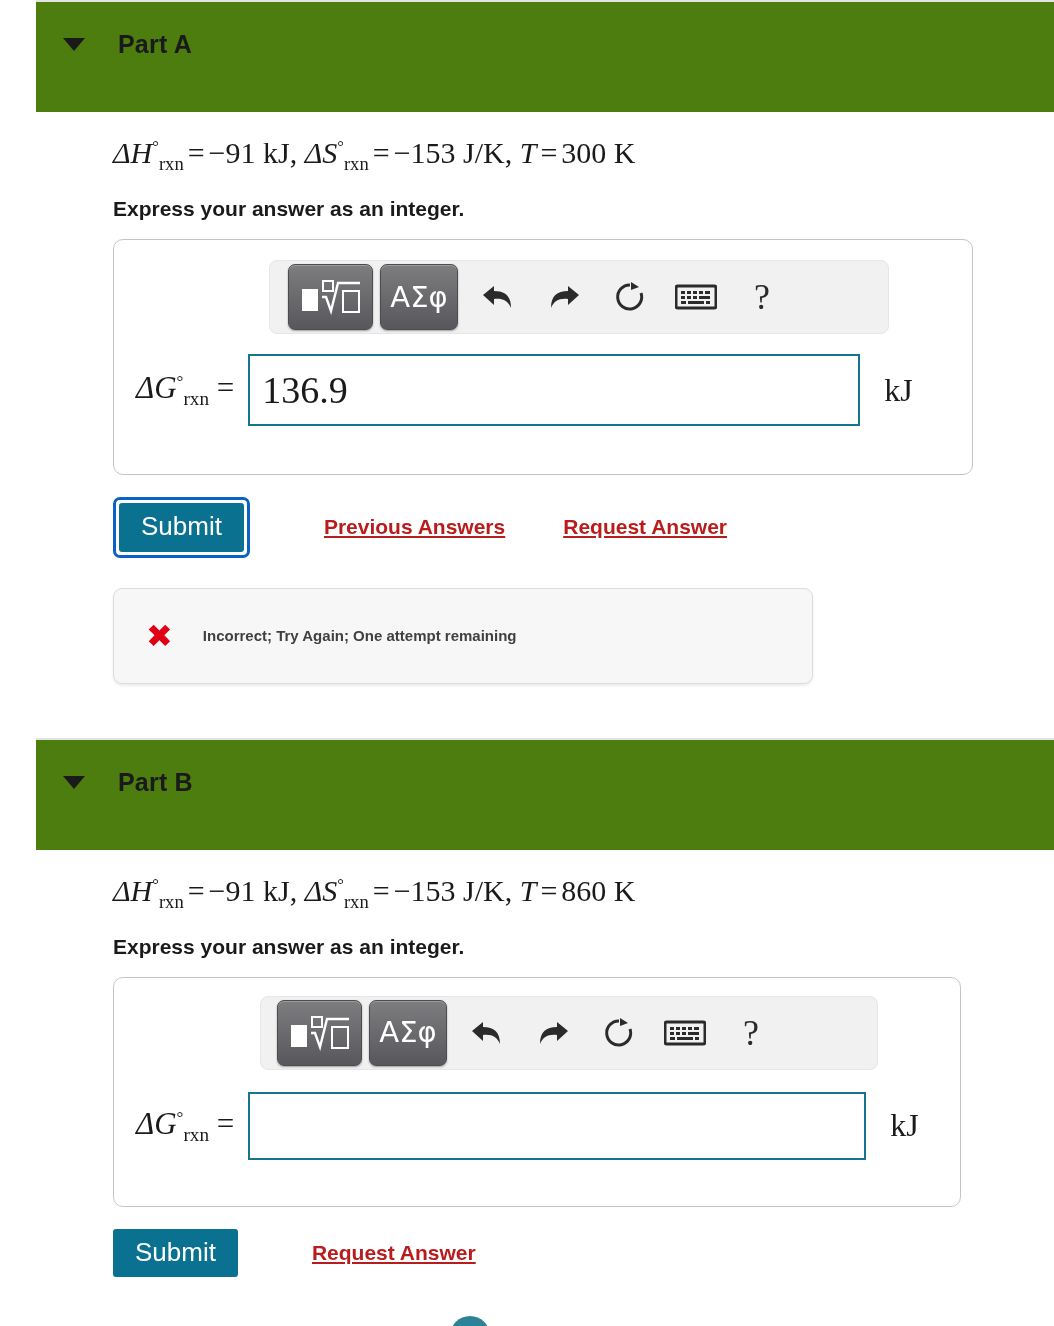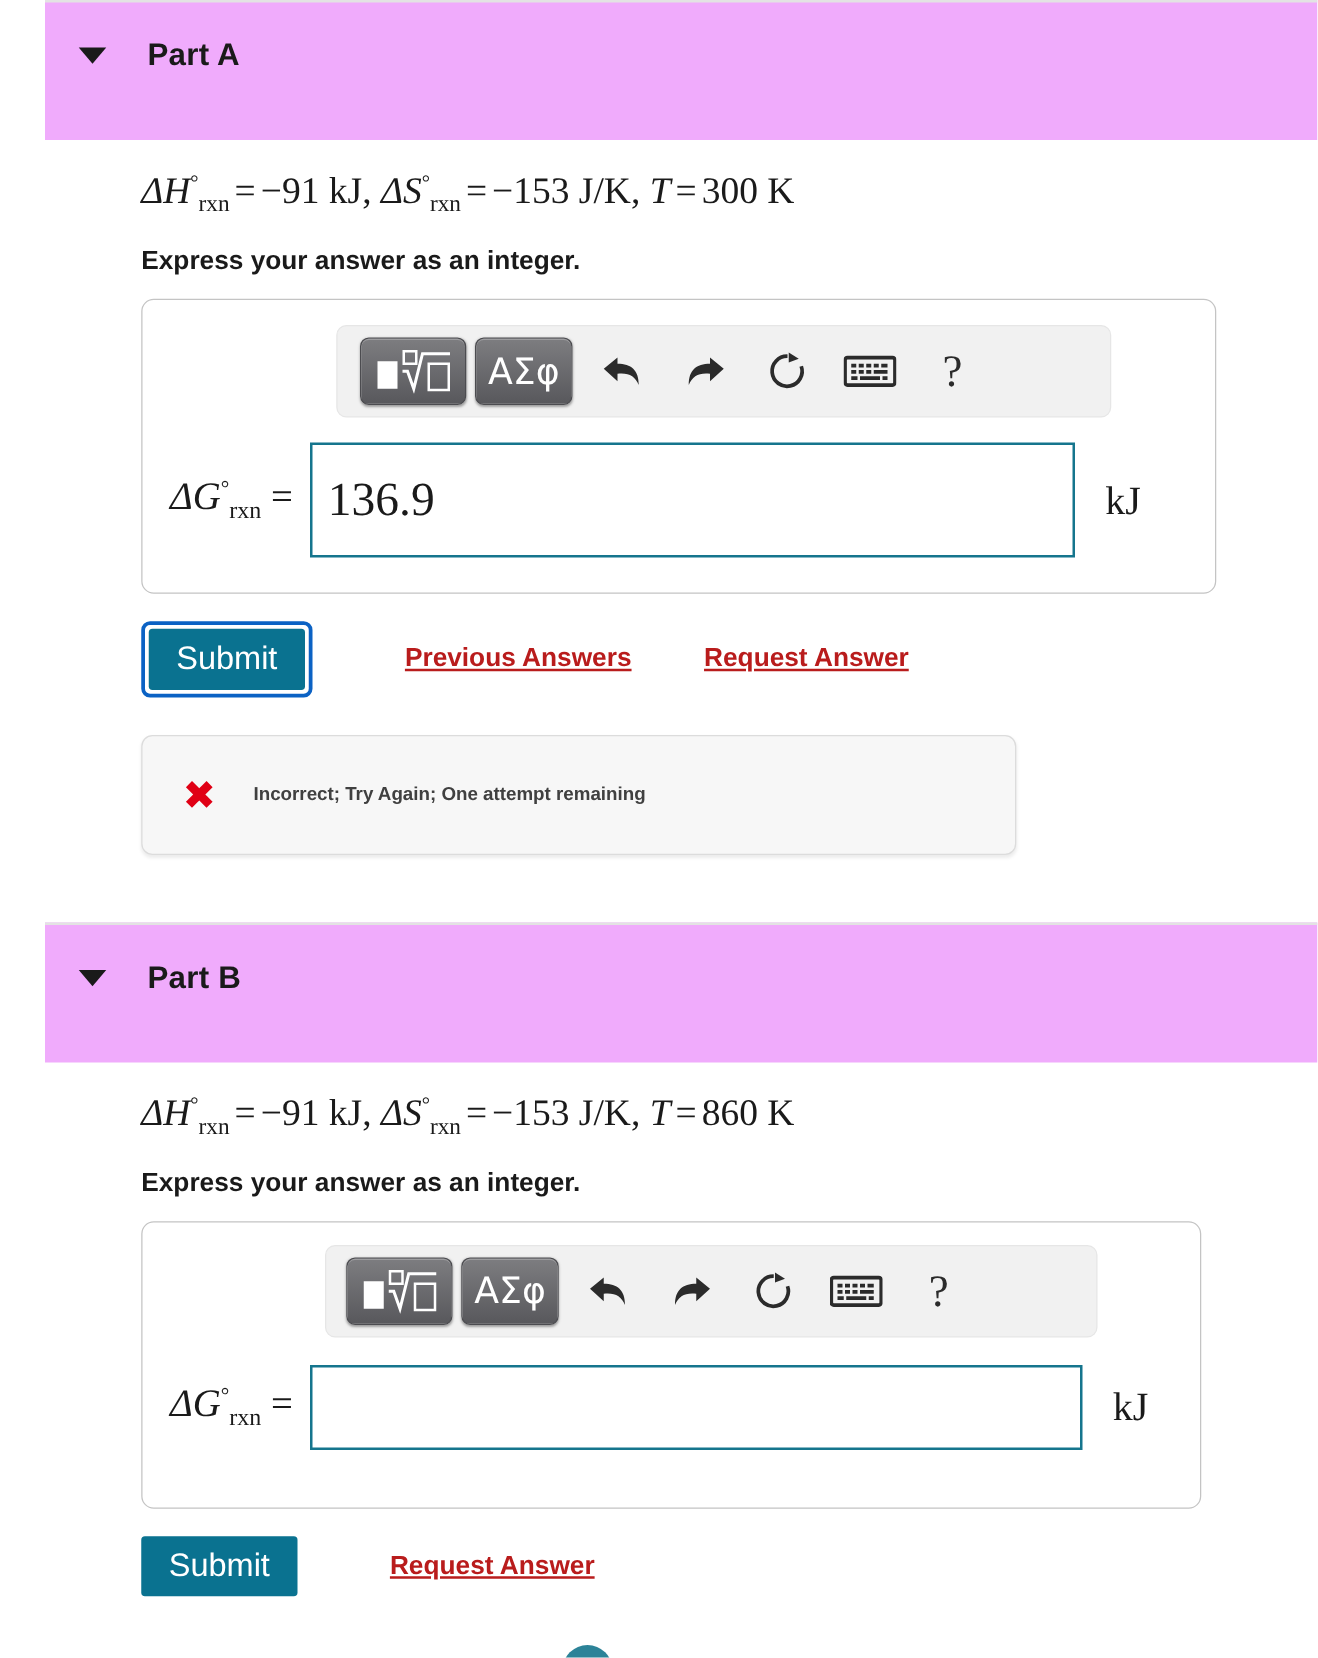--- a/index.html
+++ b/index.html
@@ -15,21 +15,21 @@
     color: #1a1a1a;
     position: relative;
   }
 
   .page { width: 1054px; position: relative; }
 
   
   .part-header {
     margin-left: 36px;
     margin-right: 0;
-    background: #f0abfc;
+    background: #4d7c0f;
     border-top: 2px solid #e3e3e3;
     height: 112px;
     display: flex;
     align-items: flex-start;
     box-sizing: border-box;
   }
   .part-header .caret {
     width: 24px;
     margin-left: 26px;
     margin-top: 36px;
@@ -93,21 +93,21 @@
     border-radius: 8px;
     height: 74px;
     display: flex;
     align-items: center;
     box-sizing: border-box;
   }
   .mathbar.a { width: 620px; margin: 20px 0 0 155px; padding-left: 18px; }
   .mathbar.b { width: 618px; margin: 18px 0 0 146px; padding-left: 16px; }
 
   .tool-btn {
-    height: 54px;
+    height: 66px;
     border-radius: 7px;
     background: linear-gradient(#7d7d80, #58585c);
     border: 1px solid #4c4c50;
     box-shadow: inset 0 1px 0 rgba(255,255,255,.25), 0 1px 2px rgba(0,0,0,.35);
     display: flex;
     align-items: center;
     justify-content: center;
     cursor: pointer;
     margin-right: 7px;
     box-sizing: border-box;
@@ -158,21 +158,21 @@
   .ans-input {
     border: 2px solid #15758d;
     background: #ffffff;
     box-sizing: border-box;
     font-family: "Liberation Serif", serif;
     font-size: 38px;
     color: #1a1a1a;
     padding: 0 12px;
     outline: none;
   }
-  .ans-input.a { width: 612px; height: 92px; margin-left: 14px; }
+  .ans-input.a { width: 612px; height: 72px; margin-left: 14px; }
   .ans-input.b { width: 618px; height: 68px; margin-left: 14px; }
 
   .unit {
     font-family: "Liberation Serif", serif;
     font-size: 32px;
     color: #1a1a1a;
   }
   .unit.a { margin-left: 24px; }
   .unit.b { margin-left: 24px; }
 

